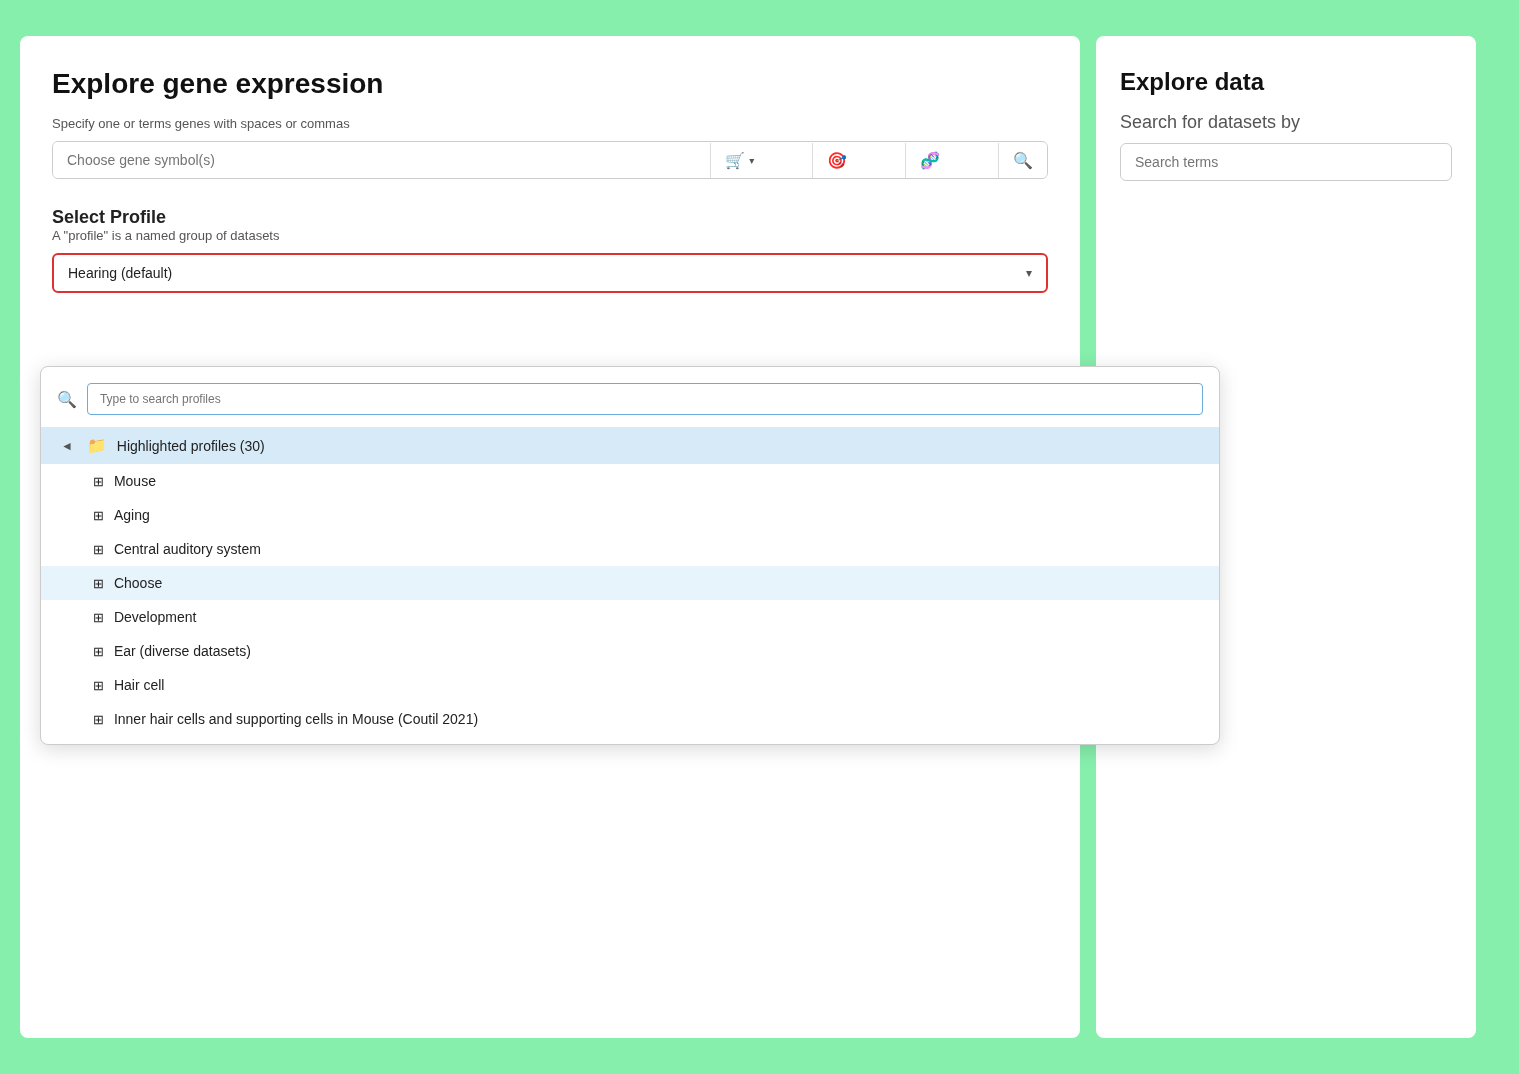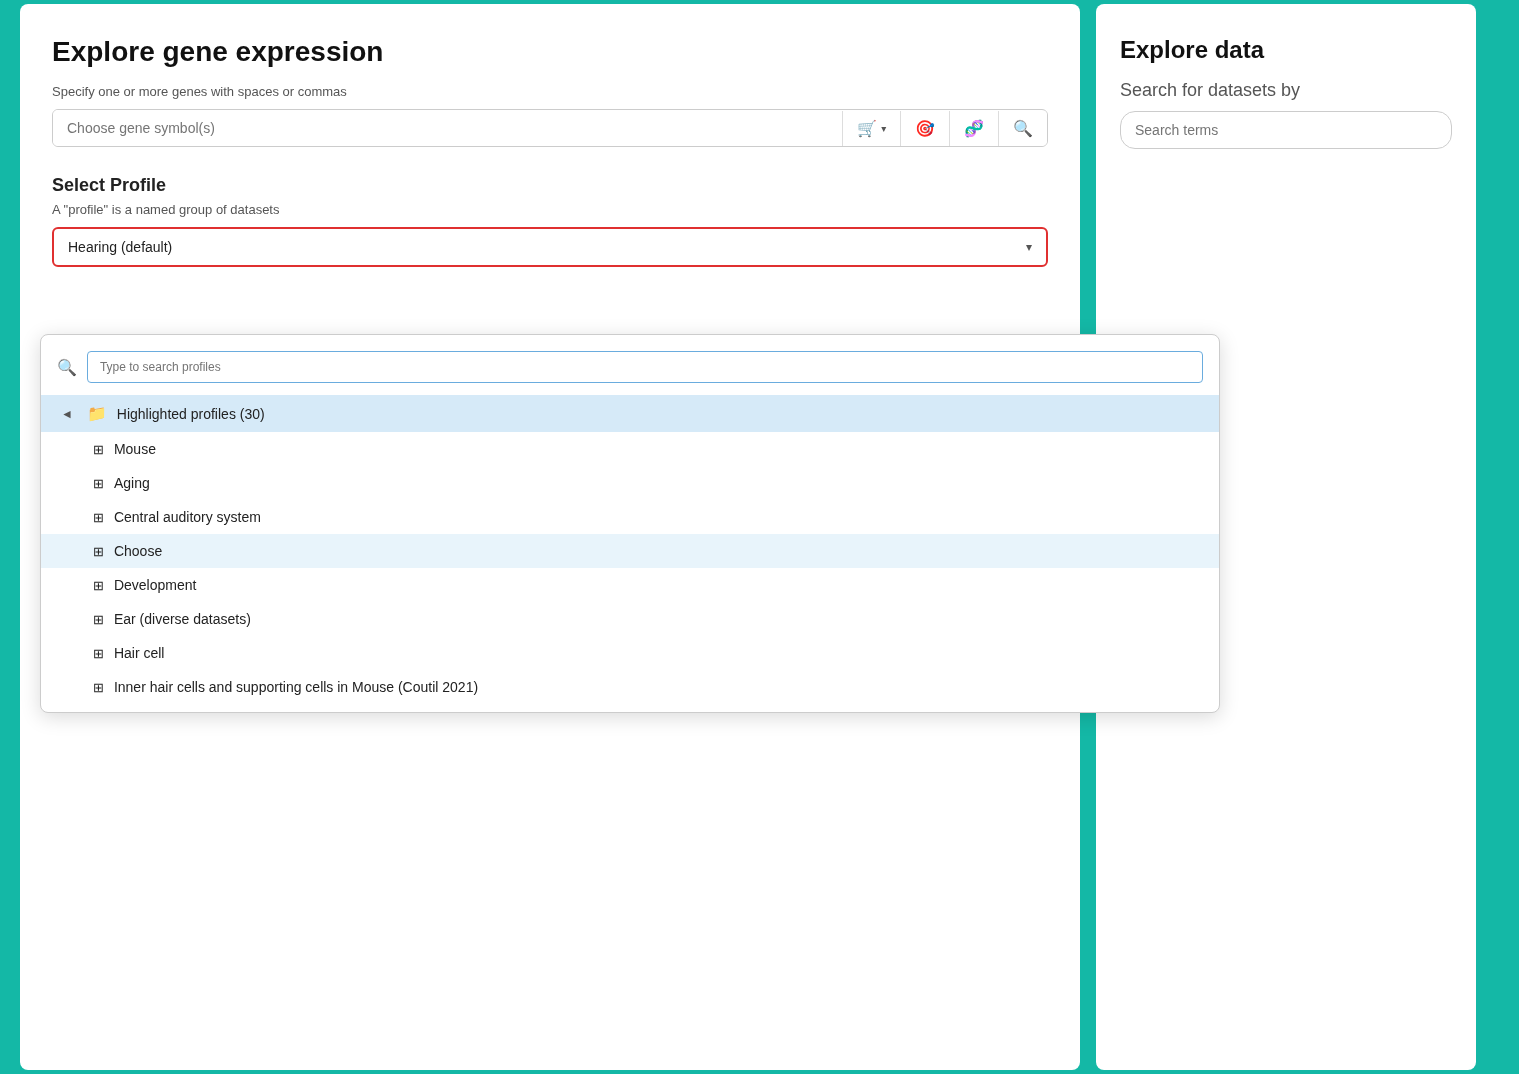--- a/index.html
+++ b/index.html
@@ -7,22 +7,22 @@
       font-family: -apple-system, BlinkMacSystemFont, "Segoe UI", Helvetica, Arial, sans-serif;
       background: #e8e8e8;
       font-size: 14px;
       color: #222;
     }
     .page-layout {
       display: flex;
       flex-direction: row;
       width: 1519px;
       min-height: 1074px;
-      background: #14b8a6;
-      padding: 4px 0;
+      background: #86efac;
+      padding: 36px 0;
       gap: 0;
     }
     
     .left-panel {
       background: #fff;
       border-radius: 8px;
       padding: 32px 32px 32px 32px;
       margin: 0 0 0 20px;
       width: 1060px;
       position: relative;
@@ -40,20 +40,21 @@
       margin-bottom: 10px;
     }
     
     .gene-input-row {
       display: flex;
       align-items: center;
       border: 1px solid #ccc;
       border-radius: 6px;
       overflow: hidden;
       margin-bottom: 28px;
+      gap: 44px;
     }
     .gene-input {
       flex: 1;
       border: none;
       outline: none;
       padding: 10px 14px;
       font-size: 14px;
       color: #999;
       background: #fff;
     }
@@ -70,21 +71,20 @@
       gap: 4px;
     }
     .gene-input-btn .caret {
       font-size: 10px;
       color: #555;
     }
     
     .select-profile-title {
       font-size: 18px;
       font-weight: 600;
-      margin-bottom: 6px;
     }
     .select-profile-desc {
       color: #555;
       font-size: 13px;
       margin-bottom: 10px;
     }
     
     .profile-dropdown-trigger {
       display: flex;
       align-items: center;
@@ -182,35 +182,35 @@
       color: #111;
       margin-bottom: 16px;
     }
     .right-panel-subtitle {
       color: #555;
       font-size: 18px;
       margin-bottom: 10px;
     }
     .search-terms-input {
       border: 1px solid #ccc;
-      border-radius: 15px;
+      border-radius: 6px;
       padding: 10px 14px;
       font-size: 14px;
       color: #999;
       width: 100%;
     }
   </style>
 </head>
 <body>
 
 <div class="page-layout">
 
   <div class="left-panel">
     <h1 class="panel-title">Explore gene expression</h1>
-    <p class="panel-subtitle">Specify one or more genes with spaces or commas</p>
+    <p class="panel-subtitle">Specify one or terms genes with spaces or commas</p>
 
     <div class="gene-input-row">
       <input class="gene-input" type="text" placeholder="Choose gene symbol(s)" style="">
       <div class="gene-input-btn">
         <span>🛒</span>
         <span class="caret">▾</span>
       </div>
       <div class="gene-input-btn">
         <span>🎯</span>
       </div>

